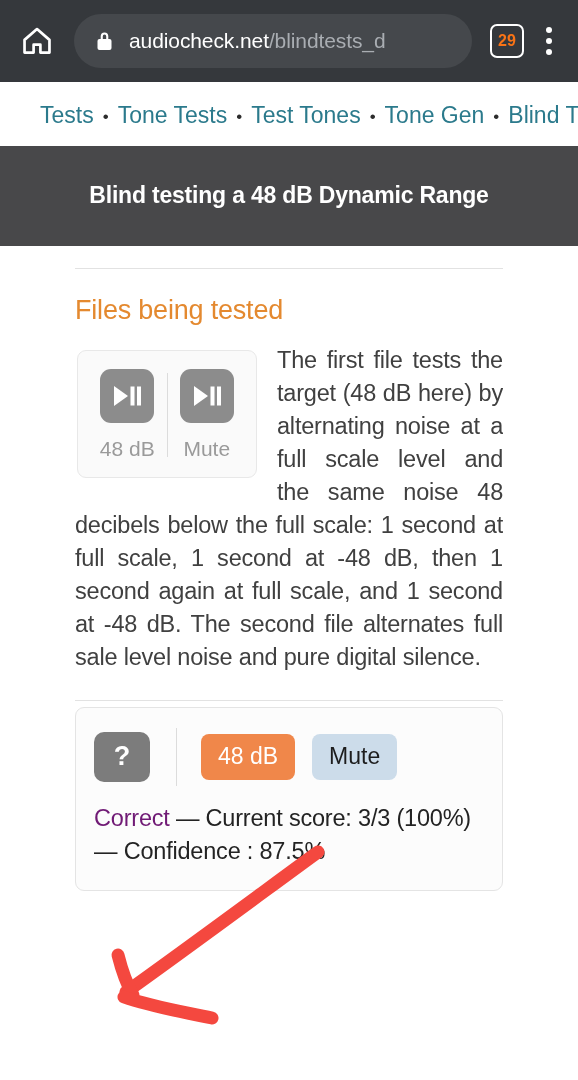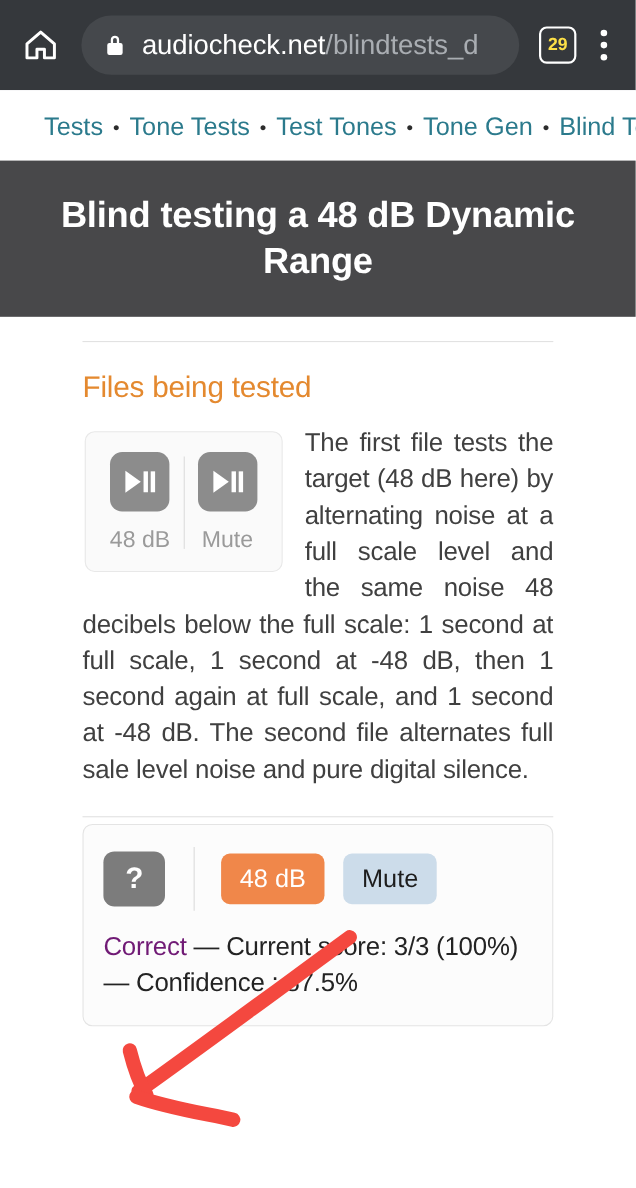--- a/index.html
+++ b/index.html
@@ -37,31 +37,31 @@
     display: flex;
     align-items: center;
     padding: 0 20px;
     gap: 14px;
     overflow: hidden;
     margin-left: 4px;
   }
   .lock-icon { flex: 0 0 auto; display:flex; align-items:center; }
   .url-text {
     color: #ffffff;
-    font-size: 25px;
+    font-size: 21px;
     white-space: nowrap;
     overflow: hidden;
     letter-spacing: -0.1px;
   }
   .url-text .url-path { color: #a9adb2; }
   .tab-count {
     width: 34px; height: 34px;
     border: 2.4px solid #ffffff;
     border-radius: 7px;
-    color: #fde047;
+    color: #f97316;
     font-size: 16px;
     font-weight: bold;
     display: flex; align-items: center; justify-content: center;
     flex: 0 0 auto;
     margin-left: 8px;
   }
   .menu-dots {
     width: 30px; height: 40px;
     display: flex; flex-direction: column;
     align-items: center; justify-content: center;
@@ -91,21 +91,21 @@
     font-size: 17px;
     vertical-align: middle;
     margin: 0 9px;
   }
 
   .title-banner {
     background: #48484a;
     color: #ffffff;
     padding: 28px 34px 30px 34px;
     text-align: center;
-    font-size: 33px;
+    font-size: 23px;
     line-height: 42px;
     font-weight: bold;
     letter-spacing: -0.2px;
   }
 
   .content { padding: 0 75px; }
 
   hr.rule {
     border: none;
     border-top: 1px solid #e2e2e2;

